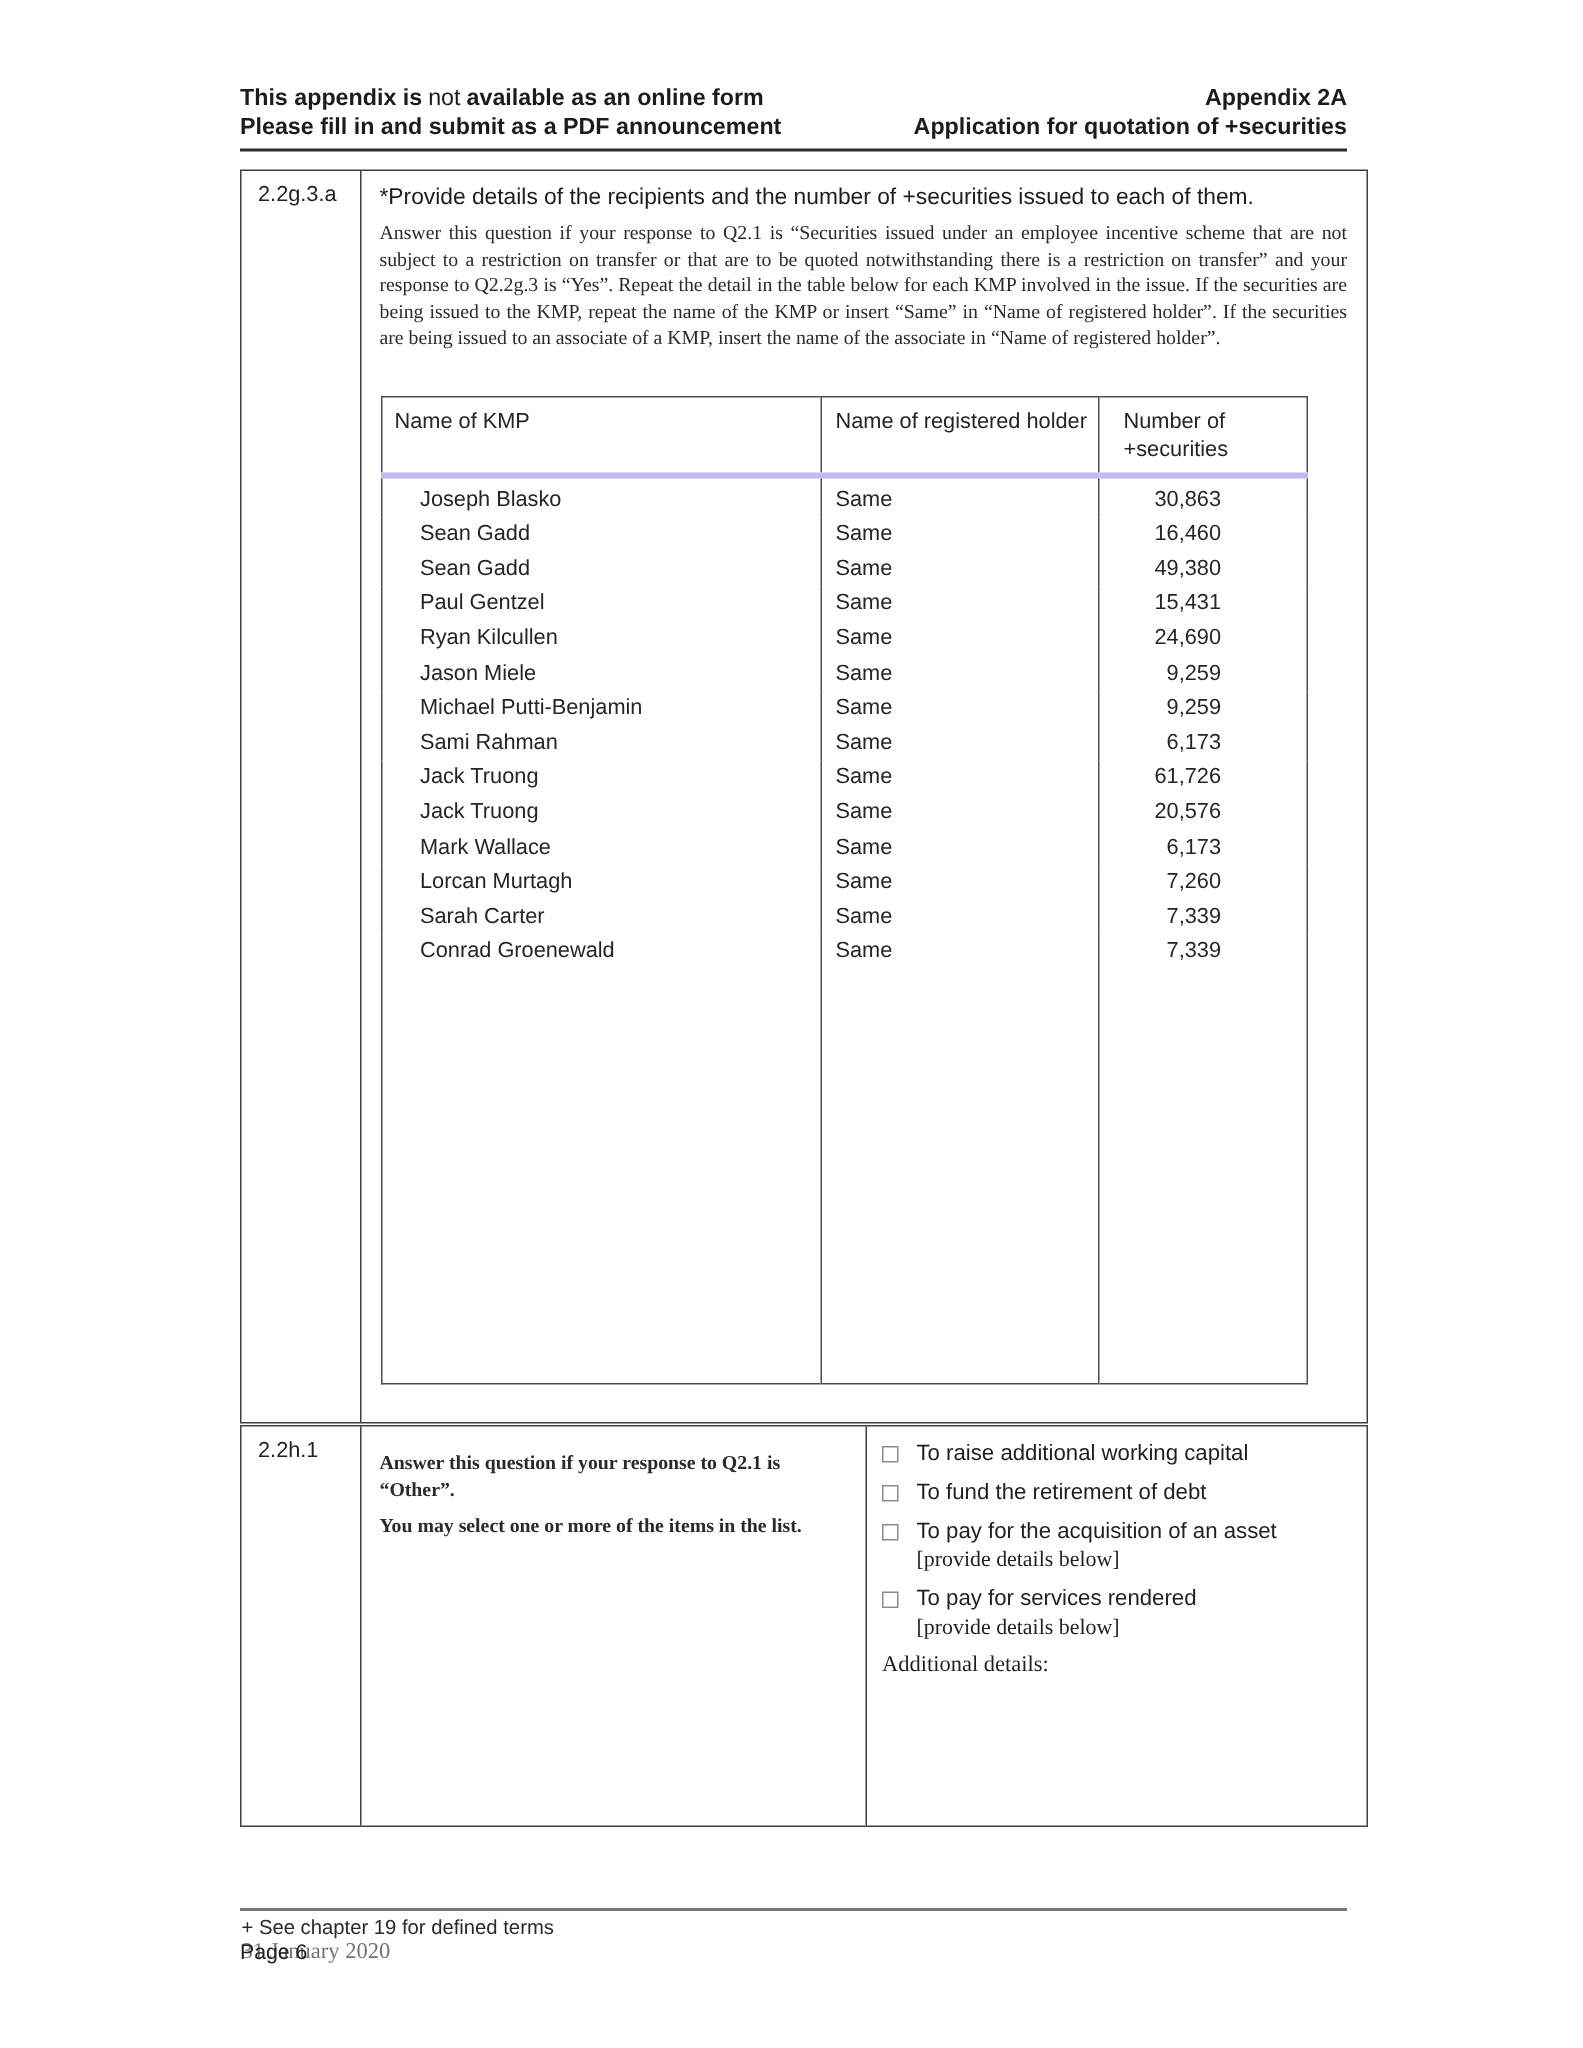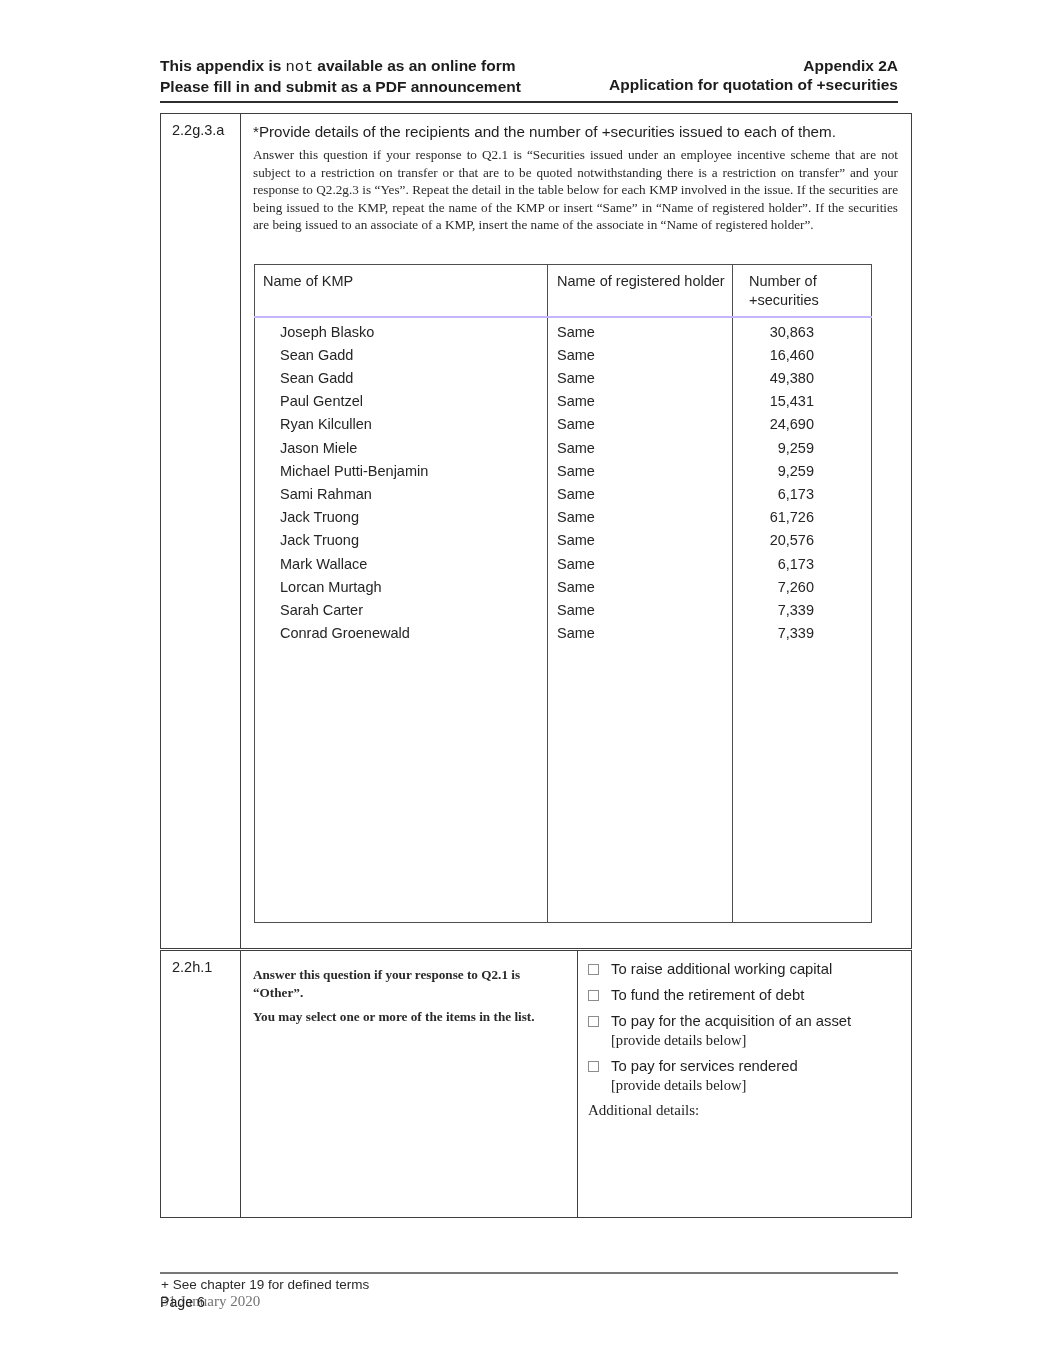--- a/index.html
+++ b/index.html
@@ -26,21 +26,21 @@
     padding-bottom: 5px;
   }
   .hdr-left, .hdr-right {
     font-size: 15.5px;
     font-weight: bold;
     line-height: 19px;
     color: #1c1c1c;
   }
   .hdr-right { text-align: right; }
   .hdr-not {
-    font-family: Liberation Mono, monospace;
+    font-family: Liberation Sans, sans-serif;
     font-weight: normal;
     margin: 13px 4px;
   }
 
   
   .qbox {
     position: absolute;
     left: 160px;
     width: 752px;
     border: 1px solid #3f3f3f;
@@ -81,21 +81,21 @@
   .kmp-table col.c1 { width: 293px; }
   .kmp-table col.c2 { width: 185px; }
   .kmp-table col.c3 { width: 139px; }
   .kmp-table th {
     font-weight: normal;
     text-align: left;
     vertical-align: top;
     height: 52px;
     padding: 7px 4px 0 8px;
     line-height: 19px;
-    border-bottom: 2px solid #c4b5fd;
+    border-bottom: 4px solid #c4b5fd;
   }
   .kmp-table th + th, .kmp-table td + td { border-left: 1px solid #4e4e4e; padding-left: 16px; }
   .kmp-table th.h2 { padding-left: 9px; }
   .kmp-table tbody td {
     vertical-align: top;
     line-height: 23.2px;
     padding: 0;
     height: 23px;
   }
   .kmp-table tbody tr:first-child td { padding-top: 3px; }

